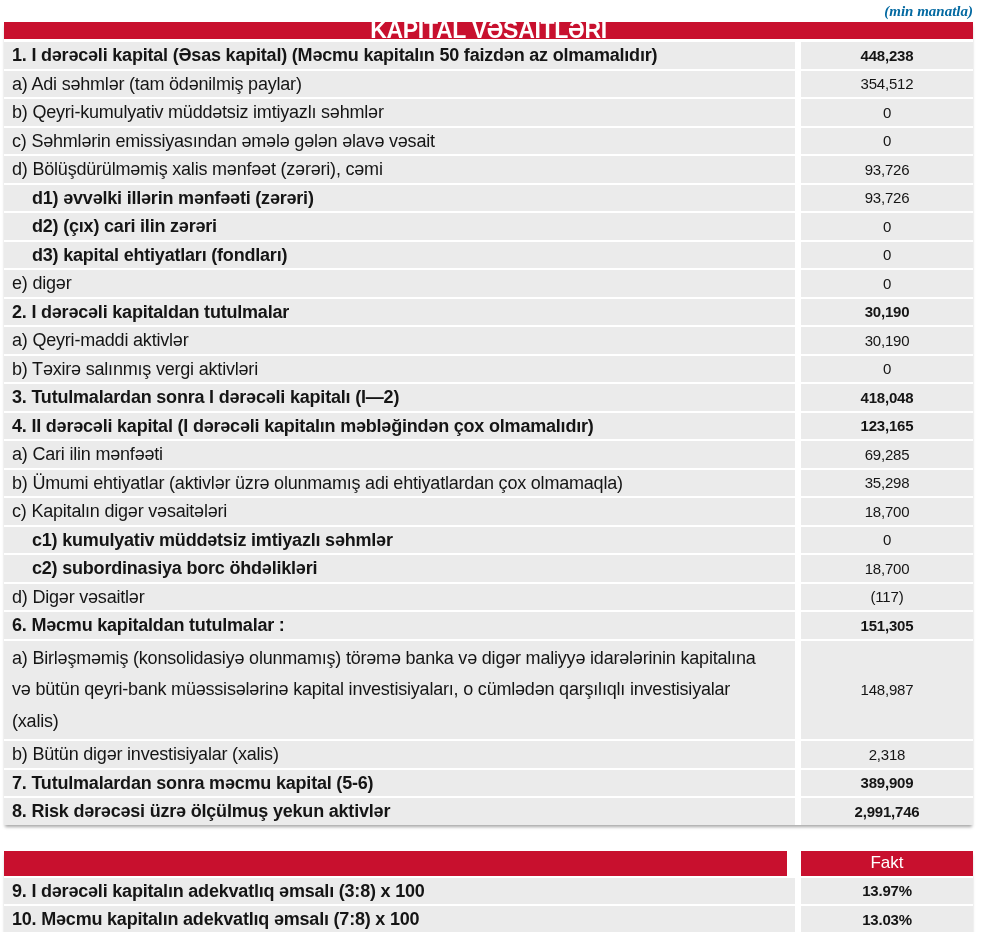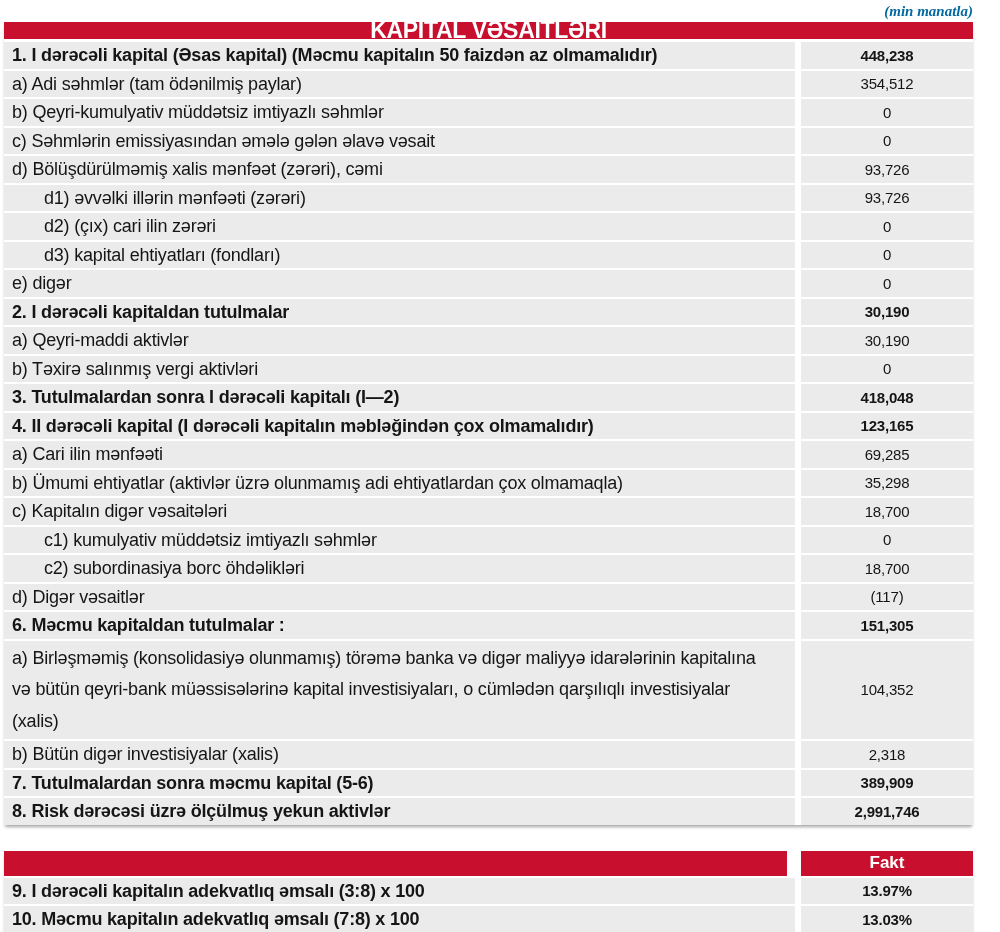--- a/index.html
+++ b/index.html
@@ -55,40 +55,40 @@
     margin-left: 6px;
     background: var(--rowbg);
     min-height: 25px;
     display: flex;
     align-items: center;
     justify-content: center;
     font-size: 15px;
     letter-spacing: -0.2px;
   }
   .row.bold .cell-label, .row.bold .cell-value { font-weight: 700; }
-  .row.indent .cell-label { padding-left: 40px; }
+  .row.indent .cell-label { padding-left: 28px; font-weight: bold; }
   .row.tall .cell-label { min-height: 68px; line-height: 1.75; padding-right: 22px; }
   .row.tall .cell-value { min-height: 68px; }
   .spacer { height: 26px; }
   .hdr2 { display: flex; margin-bottom: 2px; }
   .hdr2-left {
     flex: 1;
     background: var(--red);
     height: 25px;
   }
   .hdr2-right {
     width: 172px;
     margin-left: 14px;
     background: var(--red);
     height: 25px;
     display: flex;
     align-items: center;
     justify-content: center;
     color: #ffffff;
-    font-weight: 700;
+    font-weight: 400;
     font-size: 17px;
   }
 </style>
 </head>
 <body>
 
 <div class="note">(min manatla)</div>
 
 <div class="tbl">
   <div class="title-bar">KAPITAL VƏSAITLƏRI</div>
@@ -172,21 +172,21 @@
       <div class="row">
         <div class="cell-label">d) Digər vəsaitlər</div>
         <div class="cell-value">(117)</div>
       </div>
       <div class="row bold">
         <div class="cell-label">6. Məcmu kapitaldan tutulmalar :</div>
         <div class="cell-value">151,305</div>
       </div>
       <div class="row tall">
         <div class="cell-label">a) Birləşməmiş (konsolidasiyə olunmamış) törəmə banka və digər maliyyə idarələrinin kapitalına və bütün qeyri-bank müəssisələrinə kapital investisiyaları, o cümlədən qarşılıqlı investisiyalar (xalis)</div>
-        <div class="cell-value">104,352</div>
+        <div class="cell-value">148,987</div>
       </div>
       <div class="row">
         <div class="cell-label">b) Bütün digər investisiyalar (xalis)</div>
         <div class="cell-value">2,318</div>
       </div>
       <div class="row bold">
         <div class="cell-label">7. Tutulmalardan  sonra məcmu kapital (5-6)</div>
         <div class="cell-value">389,909</div>
       </div>
       <div class="row bold">

